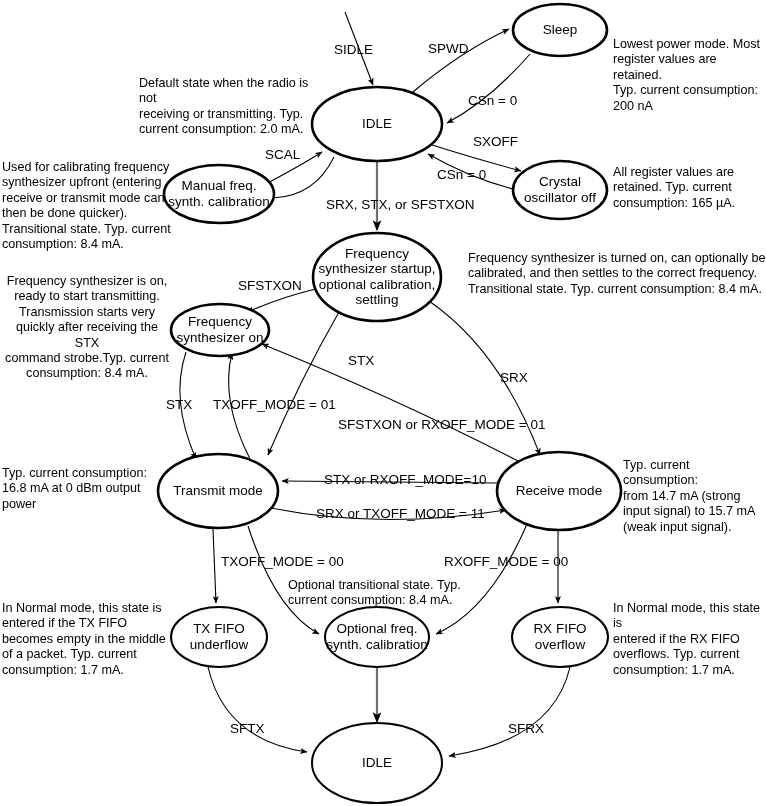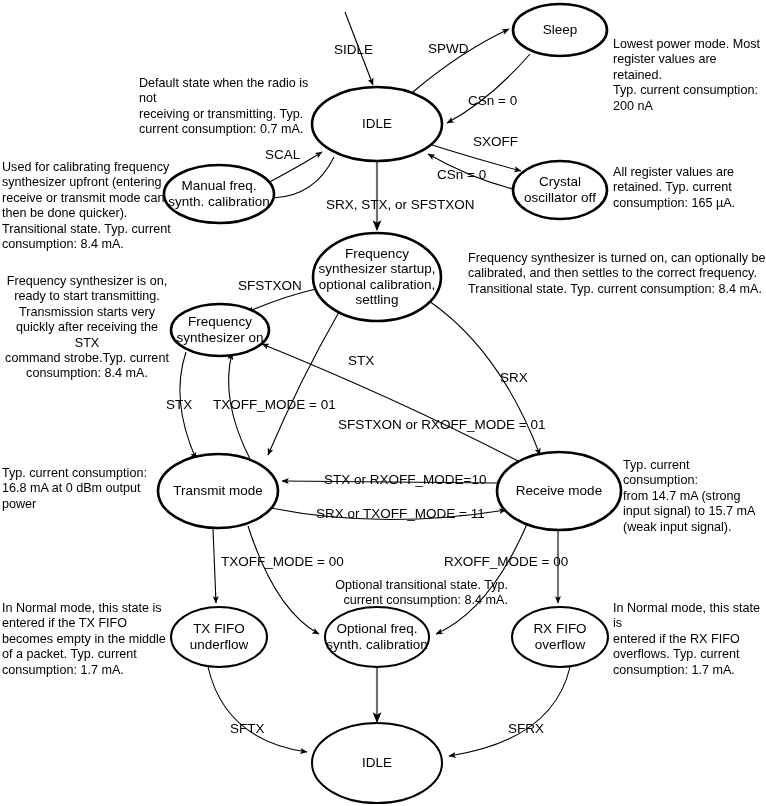--- a/index.html
+++ b/index.html
@@ -214,21 +214,21 @@
         <text class="edge-label" x="221" y="566" text-anchor="start">TXOFF_MODE = 00</text>
         <text class="edge-label" x="444" y="566" text-anchor="start">RXOFF_MODE = 00</text>
         <text class="edge-label" x="230" y="733" text-anchor="start">SFTX</text>
         <text class="edge-label" x="508" y="733" text-anchor="start">SFRX</text>
       </g>
   </svg>
 
   <div>
       <div class="note-text" style="left: 139px; top: 76px; width: 190px; text-align: left;">Default state when the radio is not
 receiving or transmitting. Typ.
-current consumption: 0.7 mA.</div>
+current consumption: 2.0 mA.</div>
       <div class="note-text" style="left: 613px; top: 37px; width: 155px; text-align: left;">Lowest power mode. Most
 register values are retained.
 Typ. current consumption:
 200 nA</div>
       <div class="note-text" style="left: 2px; top: 160px; width: 170px; text-align: left;">Used for calibrating frequency
 synthesizer upfront (entering
 receive or transmit mode can
 then be done quicker).
 Transitional state. Typ. current
 consumption: 8.4 mA.</div>
@@ -245,21 +245,21 @@
 command strobe.Typ. current
 consumption: 8.4 mA.</div>
       <div class="note-text" style="left: 2px; top: 466px; width: 160px; text-align: left;">Typ. current consumption:
 16.8 mA at 0 dBm output
 power</div>
       <div class="note-text" style="left: 623px; top: 458px; width: 145px; text-align: left;">Typ. current
 consumption:
 from 14.7 mA (strong
 input signal) to 15.7 mA
 (weak input signal).</div>
-      <div class="note-text" style="left: 288px; top: 578px; width: 220px; text-align: right;">Optional transitional state. Typ.
+      <div class="note-text" style="left: 288px; top: 578px; width: 220px; text-align: left;">Optional transitional state. Typ.
 current consumption: 8.4 mA.</div>
       <div class="note-text" style="left: 2px; top: 601px; width: 170px; text-align: left;">In Normal mode, this state is
 entered if the TX FIFO
 becomes empty in the middle
 of a packet. Typ. current
 consumption: 1.7 mA.</div>
       <div class="note-text" style="left: 613px; top: 601px; width: 155px; text-align: left;">In Normal mode, this state is
 entered if the RX FIFO
 overflows. Typ. current
 consumption: 1.7 mA.</div>

